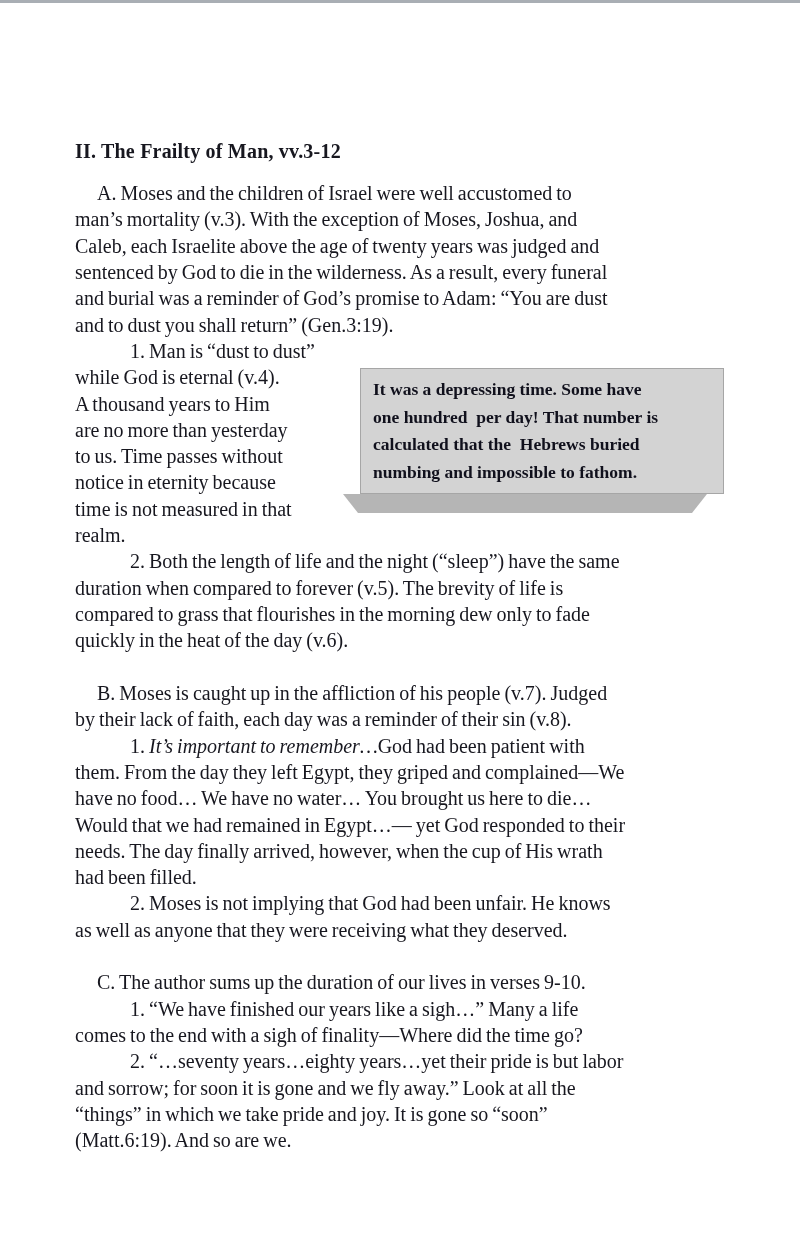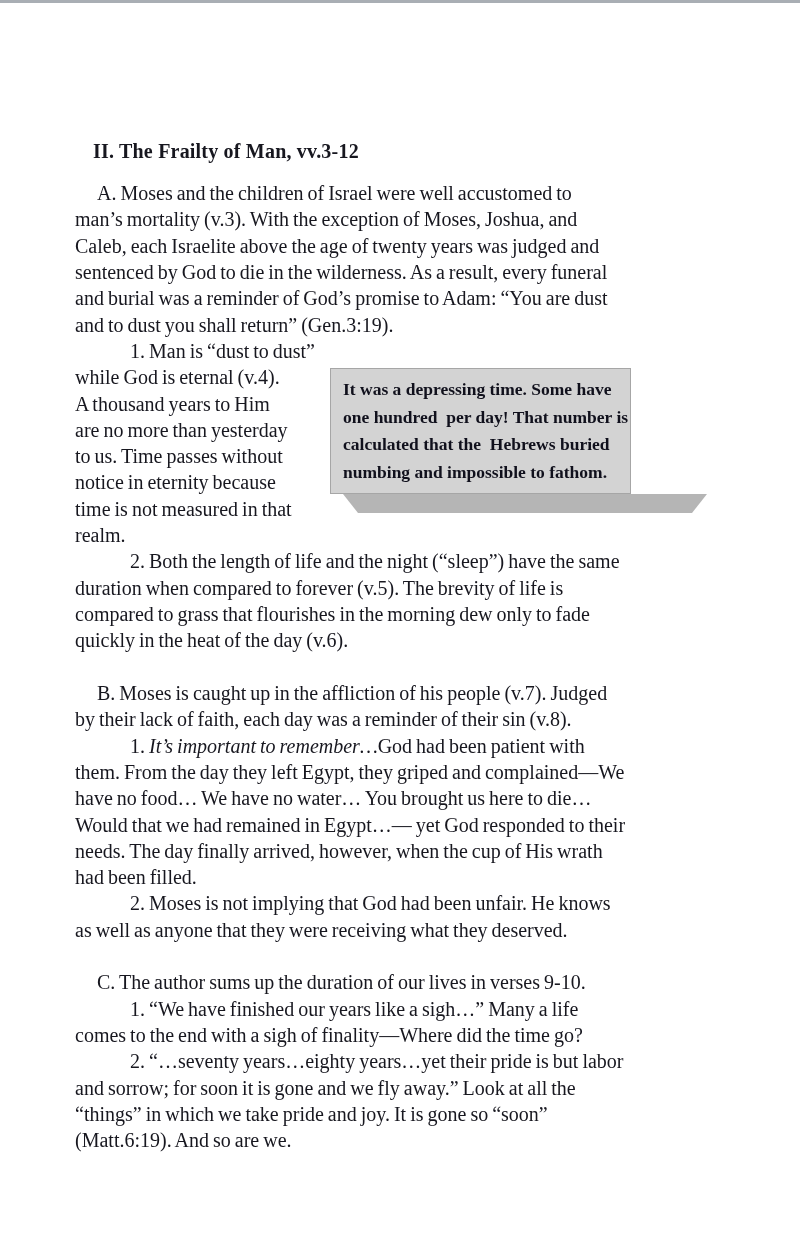--- a/index.html
+++ b/index.html
@@ -12,21 +12,21 @@
     font-family: "Liberation Serif", "DejaVu Serif", serif;
     color: #17171f;
   }
   .top-edge {
     position: absolute;
     left: 0; top: 0;
     width: 100%; height: 3px;
   }
   .doc-title {
     position: absolute;
-    left: 93px; top: 138px;
+    left: 75px; top: 138px;
     font-size: 20px;
     font-weight: bold;
     line-height: 26.3px;
     white-space: pre;
     letter-spacing: 0.2px;
   }
   .text-column {
     position: absolute;
     left: 75px; top: 180px;
     width: 700px;
@@ -36,22 +36,22 @@
     line-height: 26.32px;
     white-space: pre;
     word-spacing: -1px;
   }
   .line.ind1 { padding-left: 22px; }
   .line.ind2 { padding-left: 55px; }
   .line span.bi { font-weight: normal; font-style: italic; }
   .line span.i  { }
   .callout {
     position: absolute;
-    left: 330px; top: 368px;
-    width: 301px; height: 126px;
+    left: 360px; top: 368px;
+    width: 364px; height: 126px;
     box-sizing: border-box;
     border: 1px solid #a6a6a6;
     padding: 7px 18px 0 12px;
   }
   .callout .co-line {
     font-size: 17.5px;
     font-weight: bold;
     line-height: 27.7px;
     white-space: pre;
     color: #10101c;

